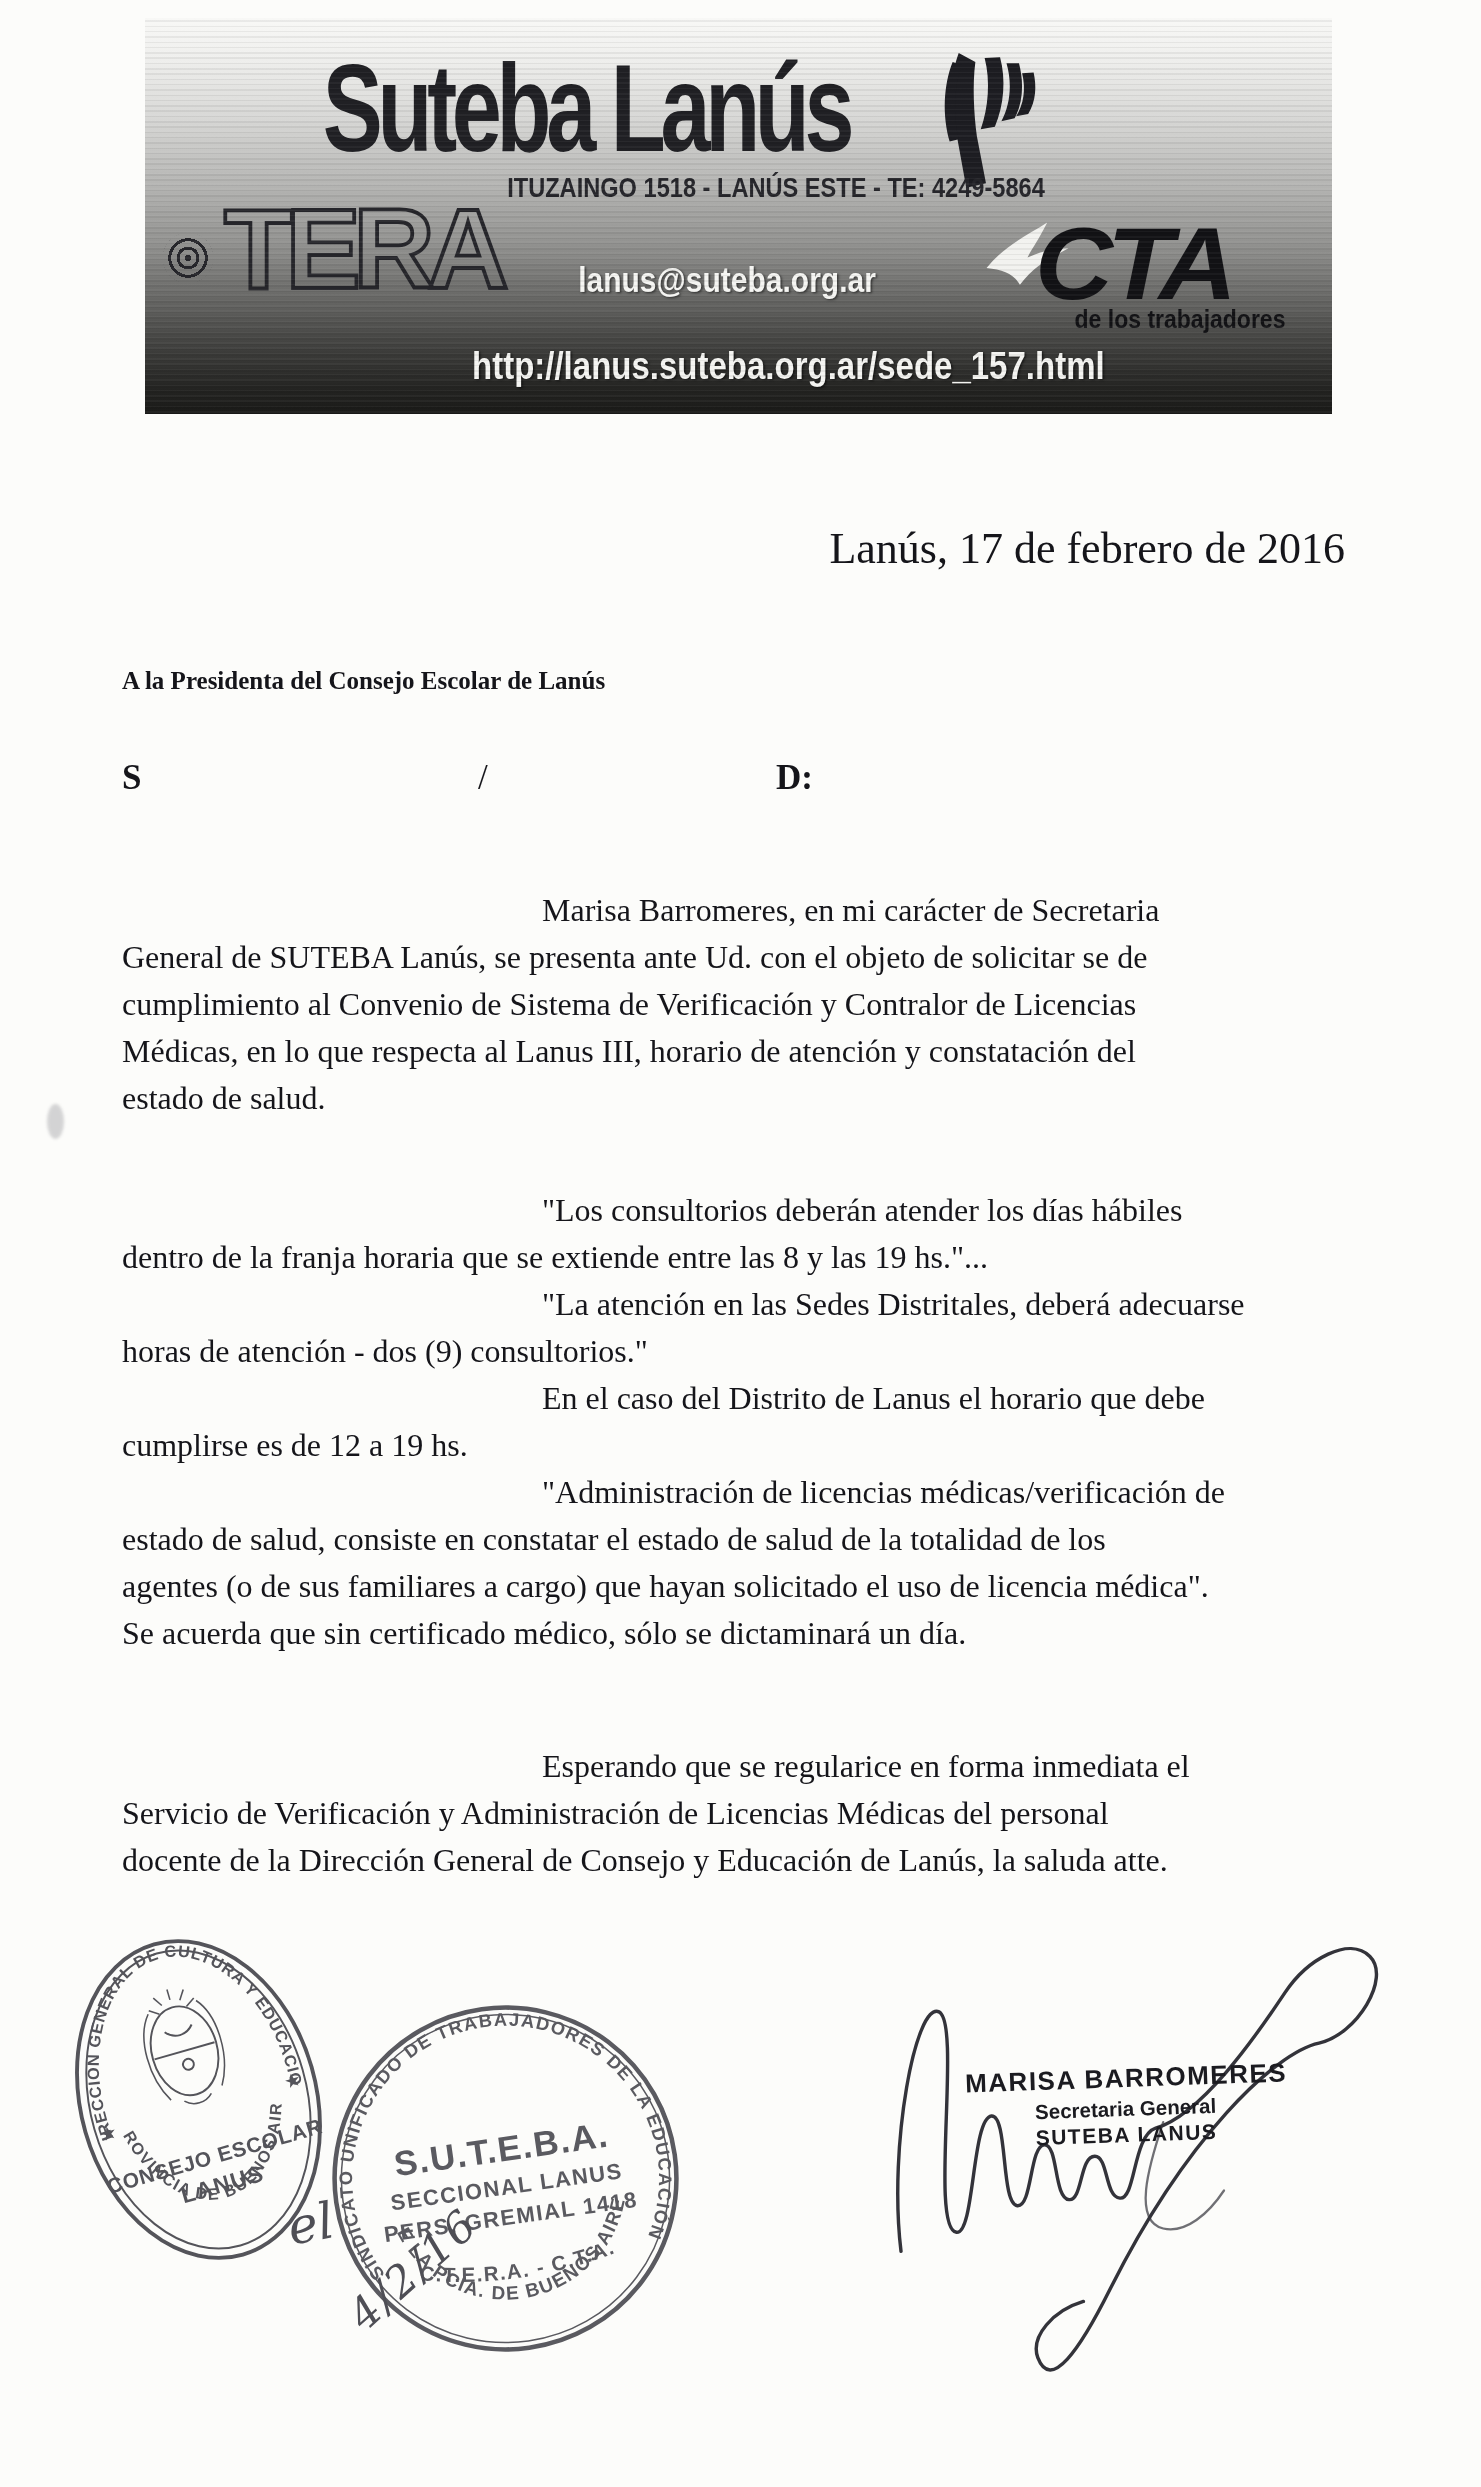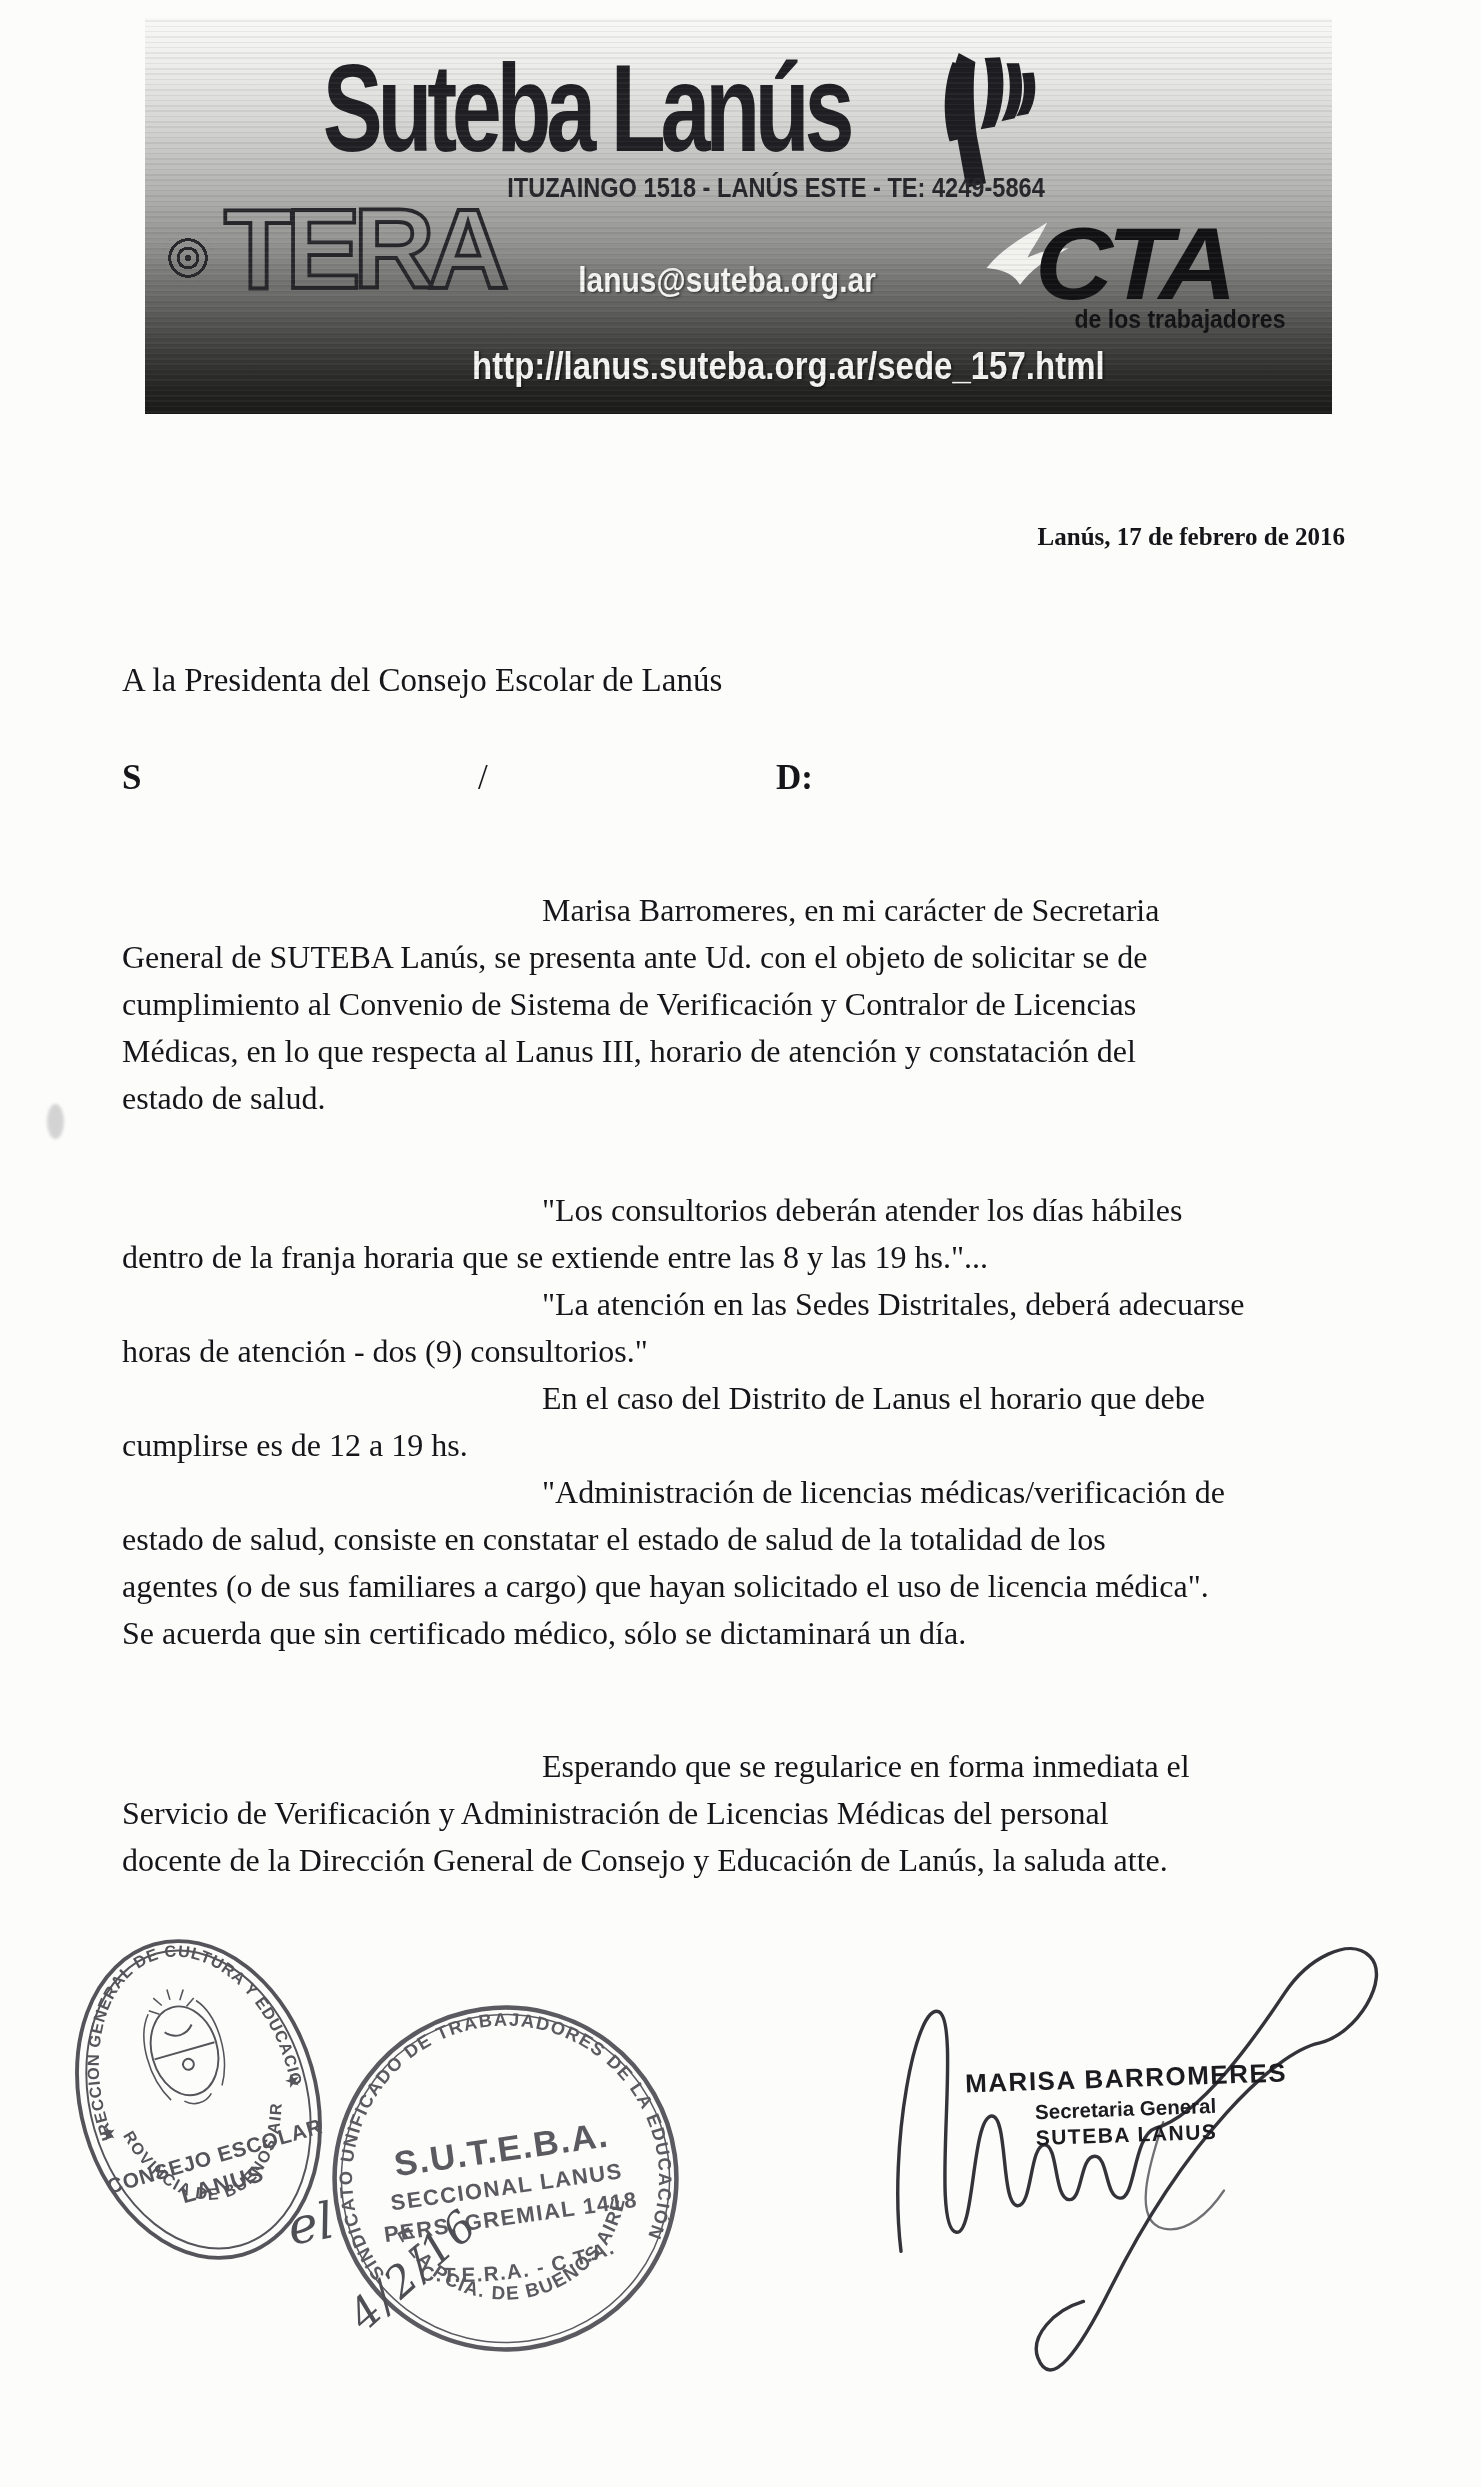--- a/index.html
+++ b/index.html
@@ -32,22 +32,22 @@
     font-weight:700;font-style:italic;font-size:108px;letter-spacing:-6px;color:#121215;
     transform:scaleY(0.95);white-space:nowrap;}
   .cta-bird{position:absolute;left:0px;top:13.7px;width:91px;height:91px;}
   .cta-sub{position:absolute;left:61px;top:105px;width:274px;text-align:center;
     font-family:"Liberation Sans",sans-serif;font-weight:700;font-size:23px;color:#121215;
     transform:scaleY(1.1);white-space:nowrap;}
   .url{position:absolute;left:327px;top:329px;width:494px;text-align:center;
     font-family:"Liberation Sans",sans-serif;font-weight:700;font-size:33px;color:#f4f4f1;
     text-shadow:1.5px 1.5px 2.3px rgba(0,0,0,.6);transform:scaleY(1.15);white-space:nowrap;}
   
-  .date-line{position:absolute;right:137px;top:523px;font-size:25px;font-weight:700;white-space:nowrap;}
-  .recipient{position:absolute;left:122px;top:656px;font-size:33px;font-weight:400;line-height:49px;}
+  .date-line{position:absolute;right:137px;top:523px;font-size:44px;font-weight:400;white-space:nowrap;}
+  .recipient{position:absolute;left:122px;top:656px;font-size:25px;font-weight:700;line-height:49px;}
   .sd-line{position:absolute;left:0;top:758px;width:1482px;height:49px;font-size:35px;font-weight:700;}
   .sd-line .s{position:absolute;left:122px;}
   .sd-line .slash{position:absolute;left:478px;font-weight:400;}
   .sd-line .d{position:absolute;left:776px;}
   .body-lines{position:absolute;left:122px;top:867px;width:1247px;font-size:32px;font-weight:400;margin-top:20px;}
   .body-lines .line{height:47px;line-height:47px;white-space:nowrap;}
   .body-lines .ind{padding-left:420px;}
   .body-lines .gap1{margin-top:65px;}
   .body-lines .gap2{margin-top:86px;}
   

